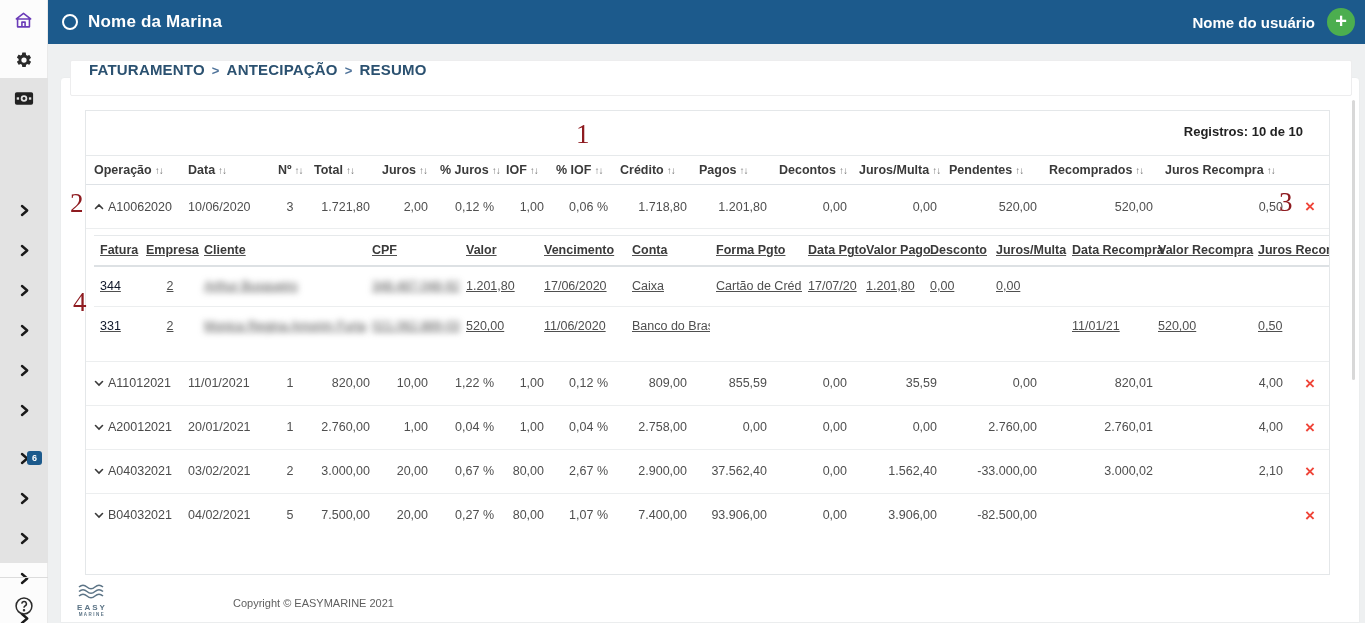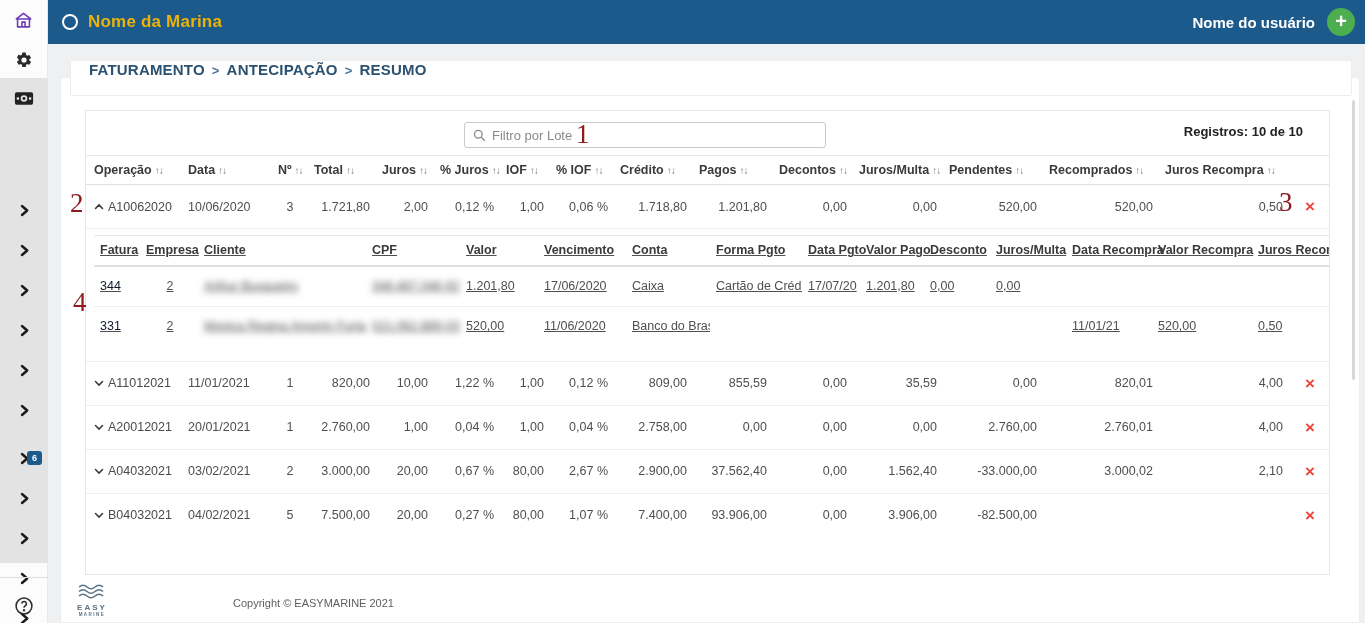--- a/index.html
+++ b/index.html
@@ -6,21 +6,21 @@
   html,body { width:1365px; height:623px; overflow:hidden;
     font-family:"Liberation Sans","DejaVu Sans",sans-serif; background:#eef0f1; }
   .page { position:relative; width:1365px; height:623px; }
 
   
   .topbar { position:absolute; left:48px; top:0; width:1317px; height:44px;
     background:#1c5a8c; display:flex; align-items:center; justify-content:space-between;
     padding:0 10px 0 14px; z-index:10; }
   .brand { display:flex; align-items:center; gap:10px; }
   .brand-ring { width:16px; height:16px; border:2px solid #fff; border-radius:50%; }
-  .brand-title { color:#eab308; font-size:17px; font-weight:bold; letter-spacing:.2px; }
+  .brand-title { color:#ffffff; font-size:17px; font-weight:bold; letter-spacing:.2px; }
   .user-area { display:flex; align-items:center; gap:12px; }
   .user-name { color:#fff; font-size:15px; font-weight:bold; }
   .add-btn { width:28px; height:28px; border-radius:50%; background:#4cae4f; color:#fff;
     font-size:20px; line-height:26px; text-align:center; font-weight:bold; cursor:pointer; }
 
   
   .sidebar { position:absolute; left:0; top:0; width:48px; height:623px; background:#fcfcfc;
     border-right:1px solid #e9e9e9; z-index:30; }
   .sb-item { height:40px; display:flex; align-items:center; justify-content:center; cursor:pointer; position:relative; }
   .sb-gray { position:absolute; left:0; top:78px; width:48px; height:485px; background:#e3e3e3; }
@@ -204,27 +204,20 @@
   <div class="main-card"></div>
 
   <div class="breadcrumb-bar">
     <div class="breadcrumb">
       <span>FATURAMENTO</span><span class="sep">&gt;</span><span>ANTECIPAÇÃO</span><span class="sep">&gt;</span><span>RESUMO</span>
     </div>
   </div>
 
   <div class="table-card">
     <div class="filter-row">
-      <div class="filter-box">
-        <svg width="13" height="13" viewBox="0 0 16 16" fill="none" stroke="#8a8a8a" stroke-width="1.6">
-            <circle cx="6.5" cy="6.5" r="4.7"></circle>
-            <line x1="10.2" y1="10.2" x2="14.5" y2="14.5"></line>
-          </svg>
-        <input type="text" placeholder="Filtro por Lote" style="">
-      </div>
       <div class="records">Registros: 10 de 10</div>
     </div>
     <table id="main-table">
       <colgroup>
           <col style="width: 94px;">
           <col style="width: 90px;">
           <col style="width: 36px;">
           <col style="width: 68px;">
           <col style="width: 58px;">
           <col style="width: 66px;">

